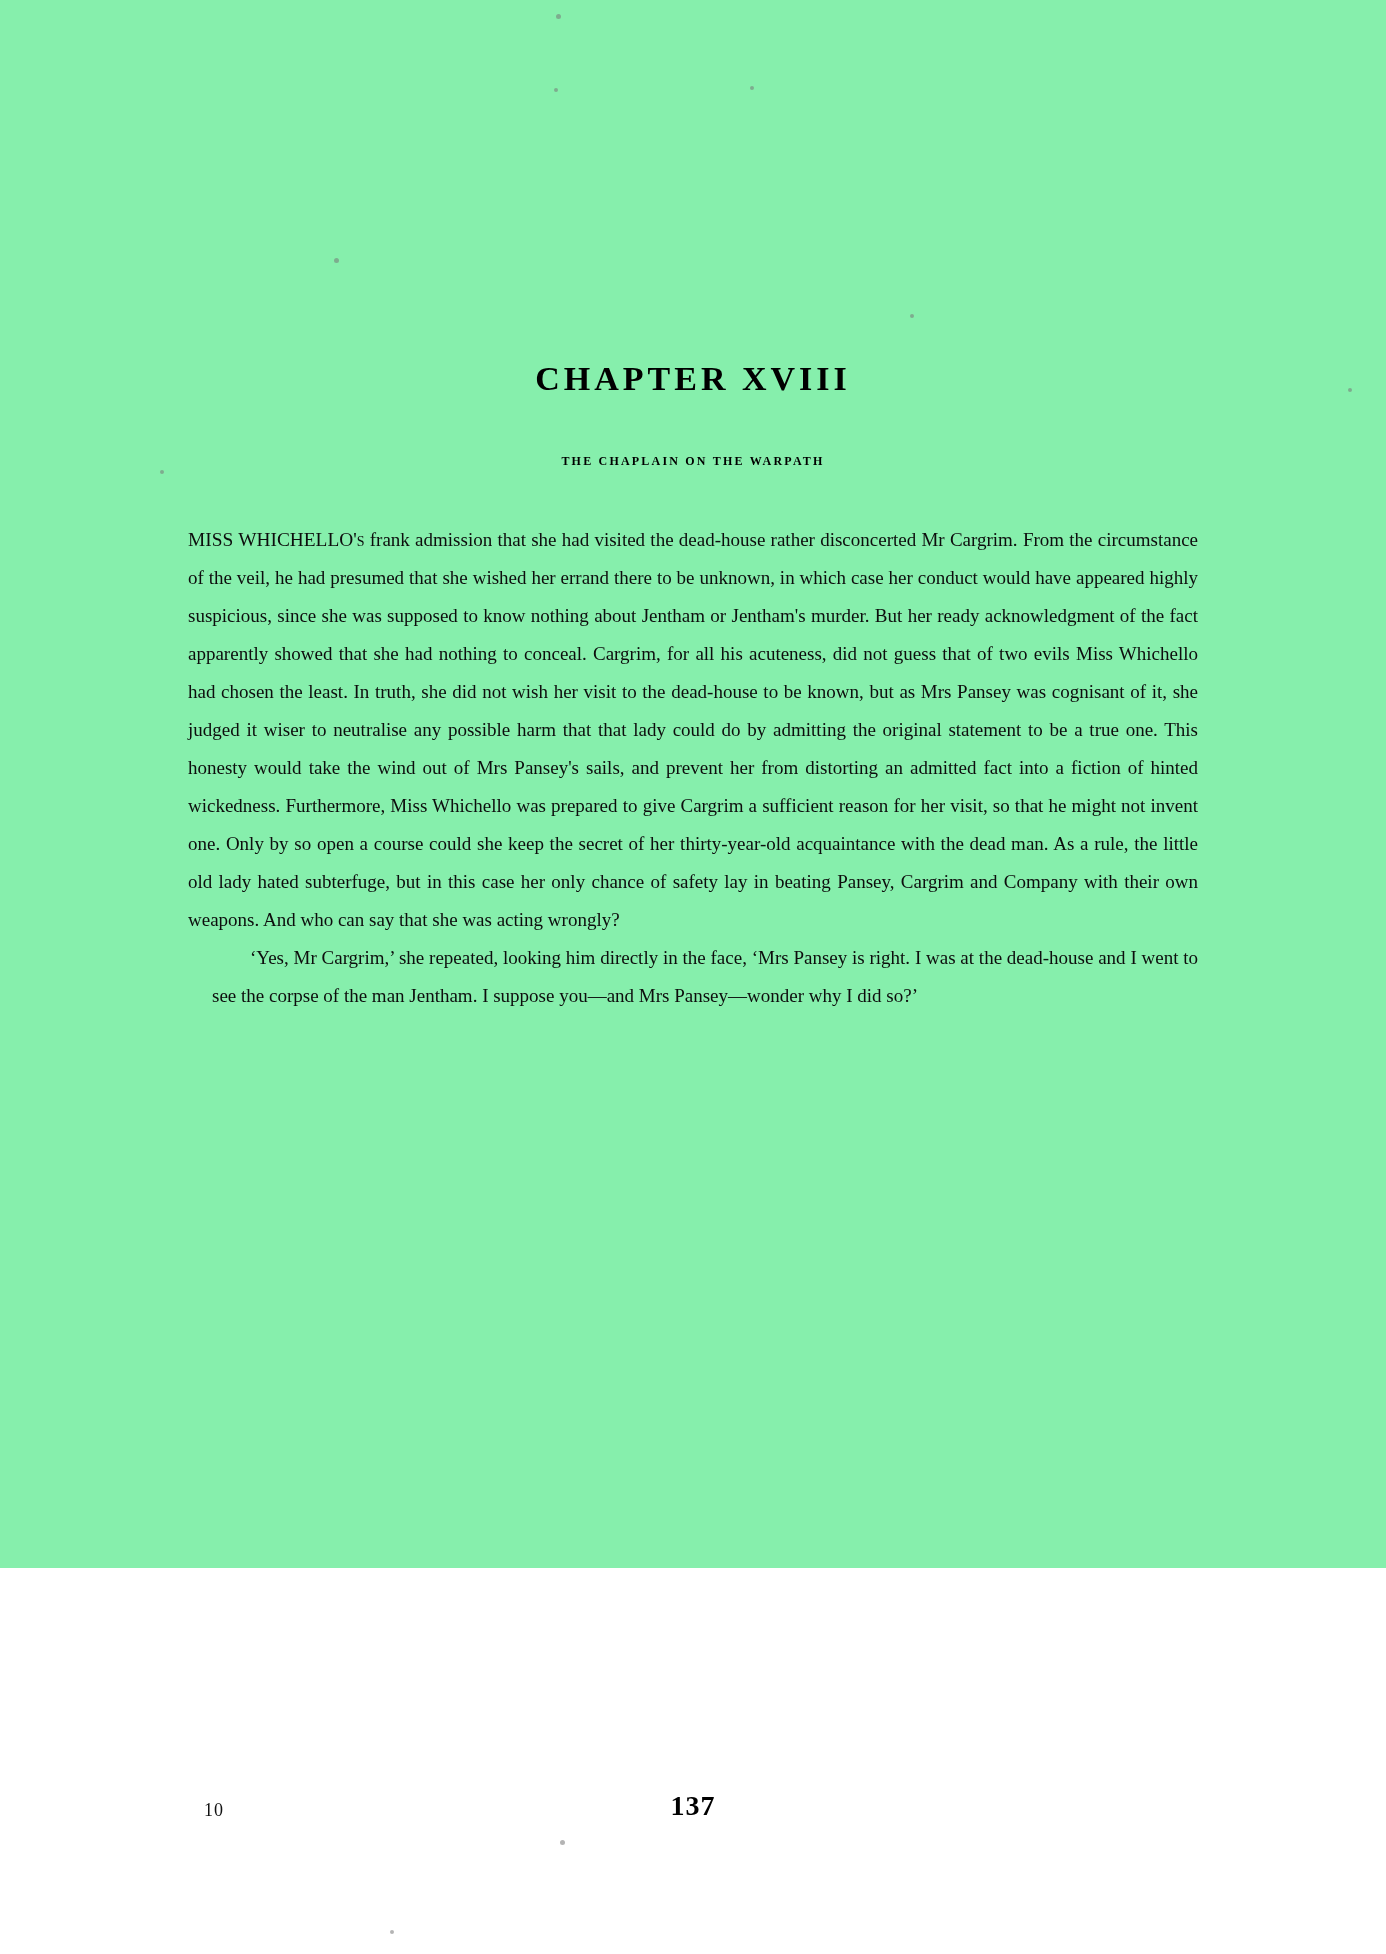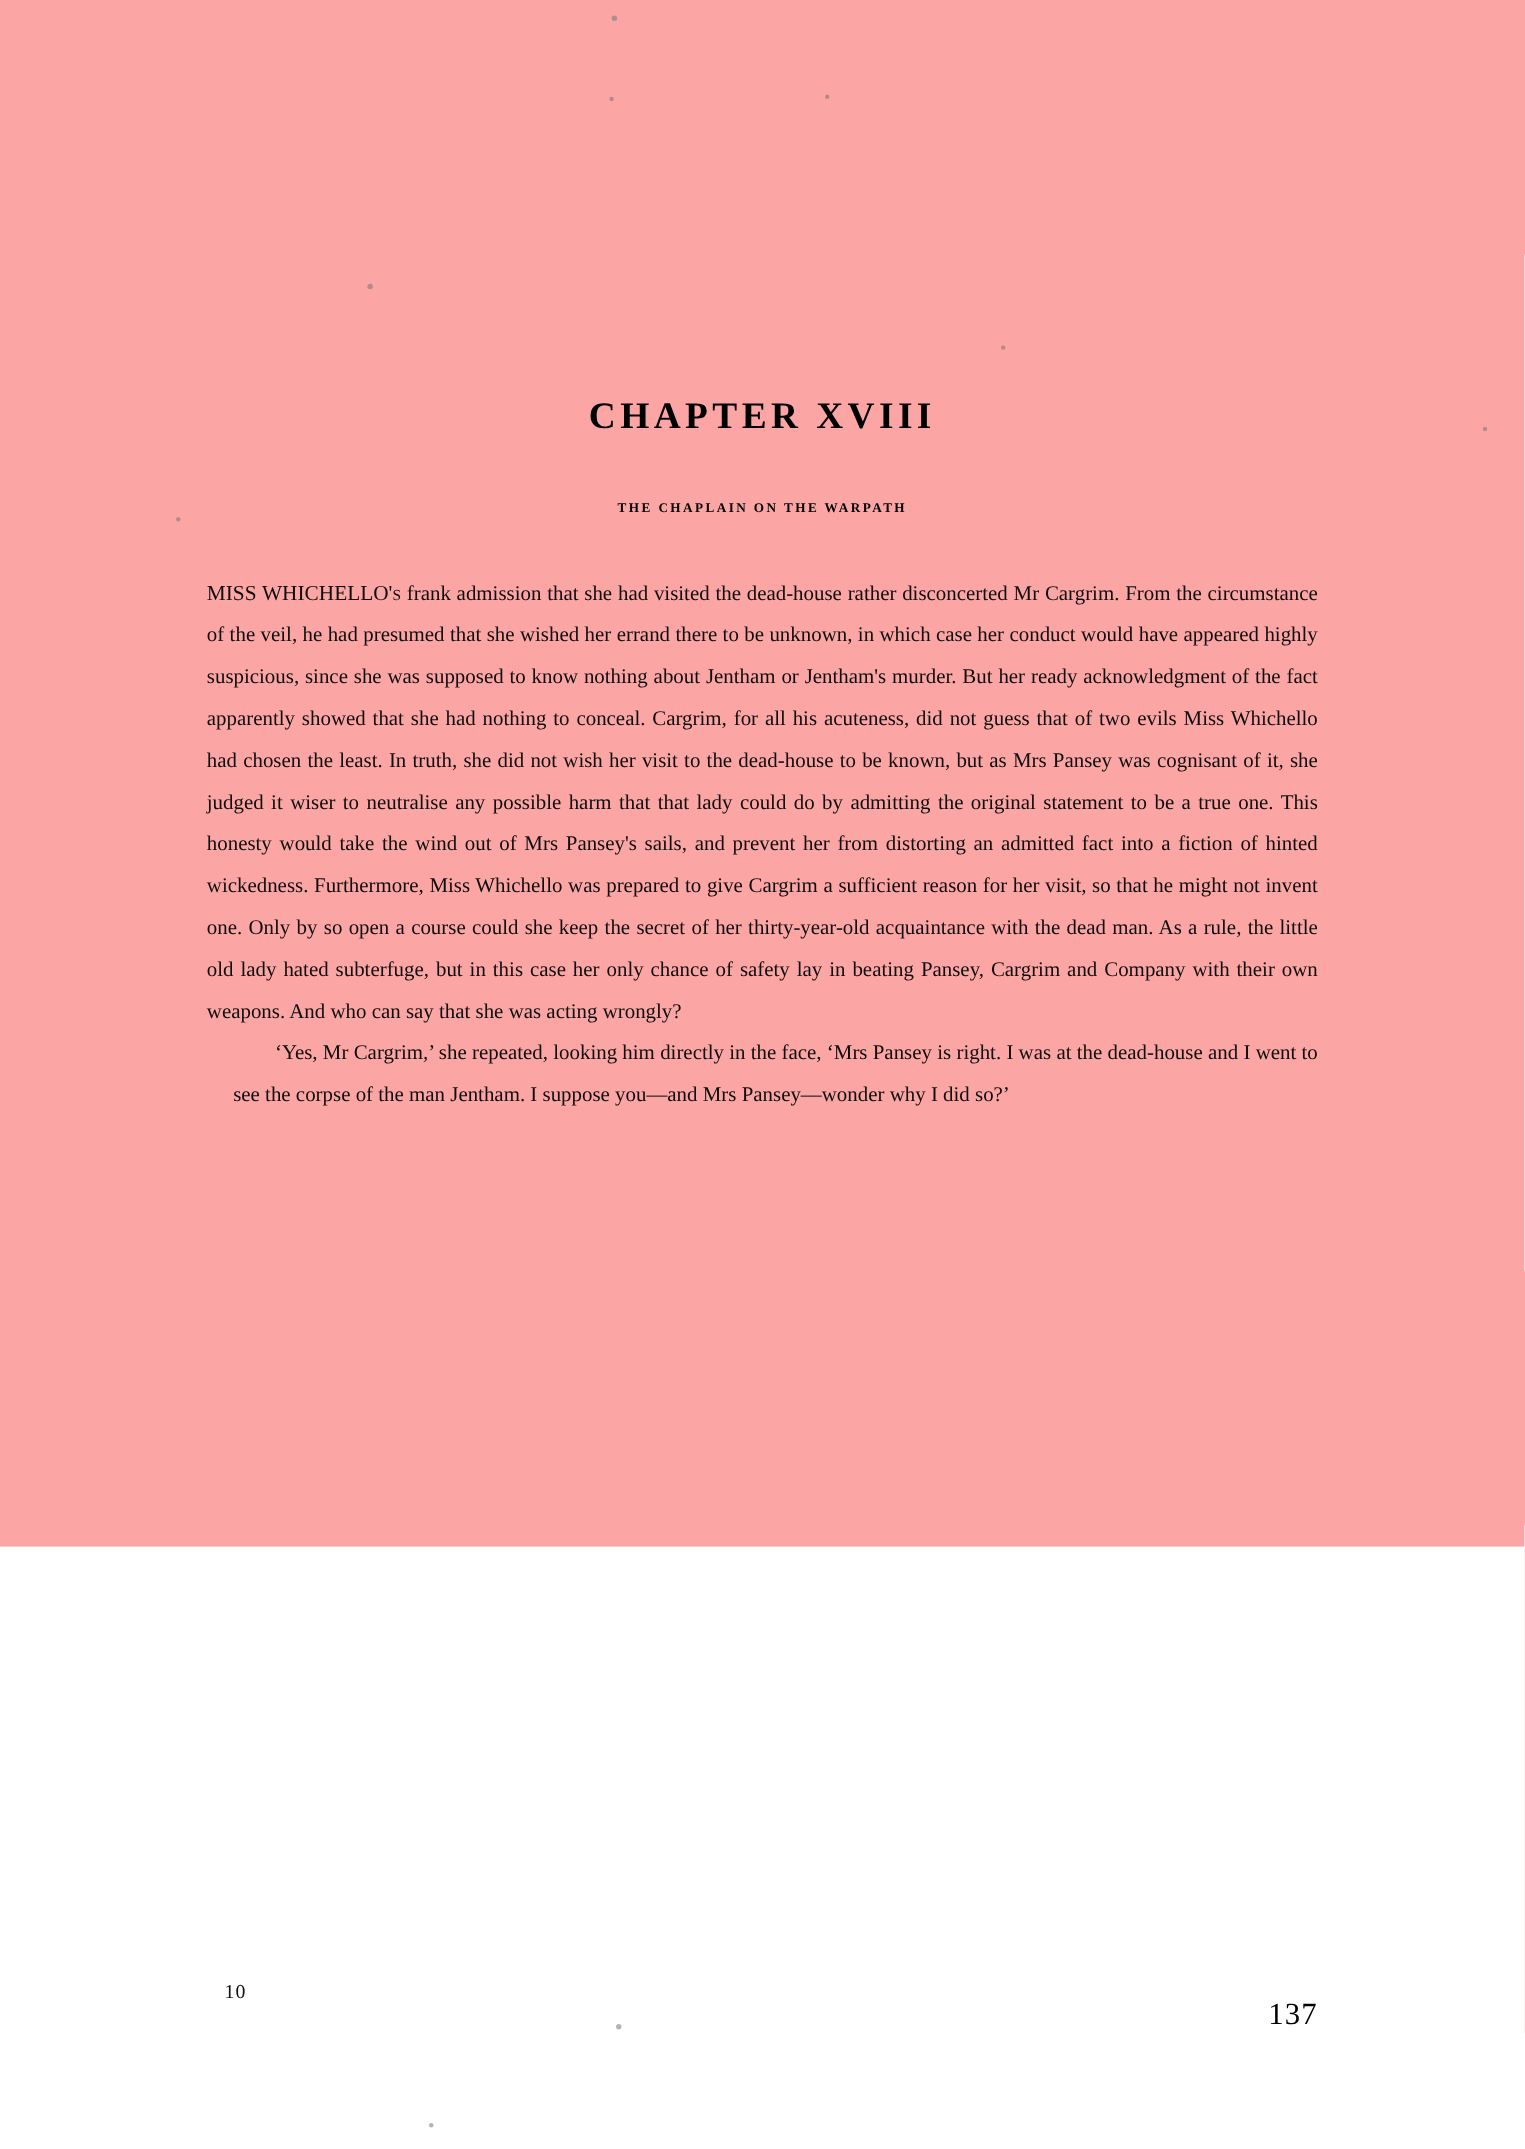--- a/index.html
+++ b/index.html
@@ -14,22 +14,22 @@
     font-family: "Liberation Serif", serif;
     color: #111111;
     overflow: hidden;
   }
 
   .page {
     position: absolute;
     left: 0;
     top: 0;
     width: 1386px;
-    height: 1406px;
-    background: #fca5a5;
+    height: 1568px;
+    background: #86efac;
   }
 
   
   .speck {
     position: absolute;
     background: #777;
     border-radius: 50%;
     opacity: .55;
   }
 
@@ -98,26 +98,25 @@
     top: 0;
     font-size: 18px;
     letter-spacing: 1px;
     color: #111;
   }
   .folio-center {
     position: absolute;
     left: 0;
     right: 0;
     top: -10px;
-    text-align: right;
+    text-align: center;
     font-size: 28px;
-    font-weight: normal;
+    font-weight: bold;
     color: #000;
     letter-spacing: 1px;
-    margin-top: 26px;
   }
 </style>
 </head>
 <body>
 
 <div class="page">
 
   <div class="speck" style="left:556px;top:14px;width:5px;height:5px;"></div>
   <div class="speck" style="left:554px;top:88px;width:4px;height:4px;"></div>
   <div class="speck" style="left:750px;top:86px;width:4px;height:4px;"></div>

